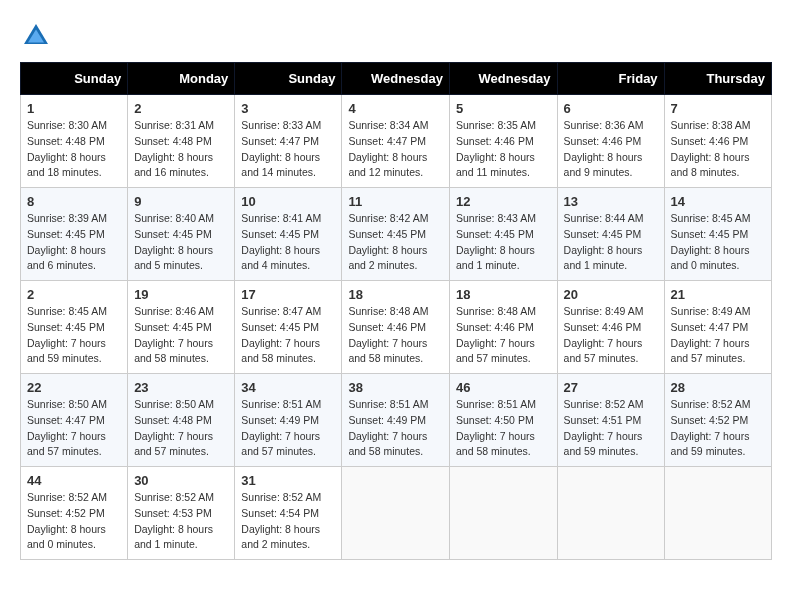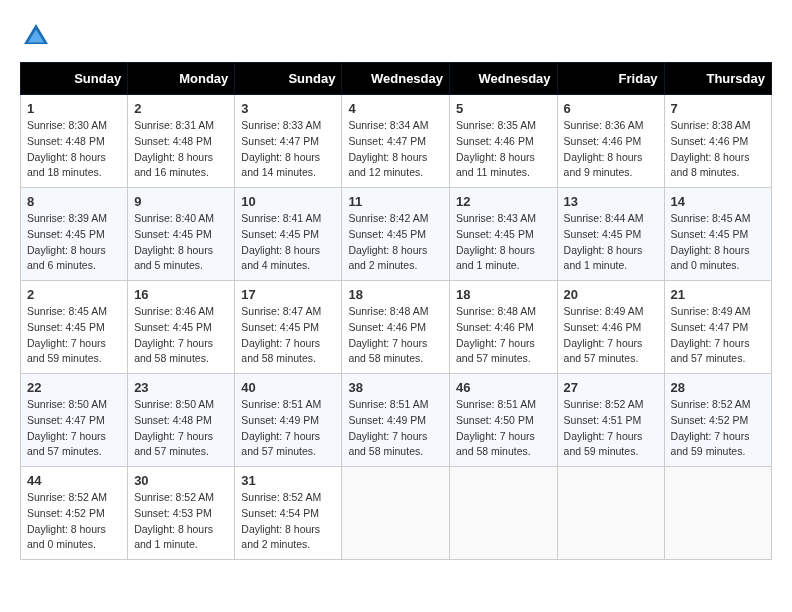--- a/index.html
+++ b/index.html
@@ -178,21 +178,21 @@
           <span class="day-number">14</span>
           <div class="day-info">Sunrise: 8:45 AM<br>Sunset: 4:45 PM<br>Daylight: 8 hours and 0 minutes.</div>
         </td>
       </tr>
       <tr>
         <td>
           <span class="day-number">2</span>
           <div class="day-info">Sunrise: 8:45 AM<br>Sunset: 4:45 PM<br>Daylight: 7 hours and 59 minutes.</div>
         </td>
         <td>
-          <span class="day-number">16</span>
+          <span class="day-number">19</span>
           <div class="day-info">Sunrise: 8:46 AM<br>Sunset: 4:45 PM<br>Daylight: 7 hours and 58 minutes.</div>
         </td>
         <td>
           <span class="day-number">17</span>
           <div class="day-info">Sunrise: 8:47 AM<br>Sunset: 4:45 PM<br>Daylight: 7 hours and 58 minutes.</div>
         </td>
         <td>
           <span class="day-number">18</span>
           <div class="day-info">Sunrise: 8:48 AM<br>Sunset: 4:46 PM<br>Daylight: 7 hours and 58 minutes.</div>
         </td>
@@ -212,21 +212,21 @@
       <tr>
         <td>
           <span class="day-number">22</span>
           <div class="day-info">Sunrise: 8:50 AM<br>Sunset: 4:47 PM<br>Daylight: 7 hours and 57 minutes.</div>
         </td>
         <td>
           <span class="day-number">23</span>
           <div class="day-info">Sunrise: 8:50 AM<br>Sunset: 4:48 PM<br>Daylight: 7 hours and 57 minutes.</div>
         </td>
         <td>
-          <span class="day-number">40</span>
+          <span class="day-number">34</span>
           <div class="day-info">Sunrise: 8:51 AM<br>Sunset: 4:49 PM<br>Daylight: 7 hours and 57 minutes.</div>
         </td>
         <td>
           <span class="day-number">38</span>
           <div class="day-info">Sunrise: 8:51 AM<br>Sunset: 4:49 PM<br>Daylight: 7 hours and 58 minutes.</div>
         </td>
         <td>
           <span class="day-number">46</span>
           <div class="day-info">Sunrise: 8:51 AM<br>Sunset: 4:50 PM<br>Daylight: 7 hours and 58 minutes.</div>
         </td>

